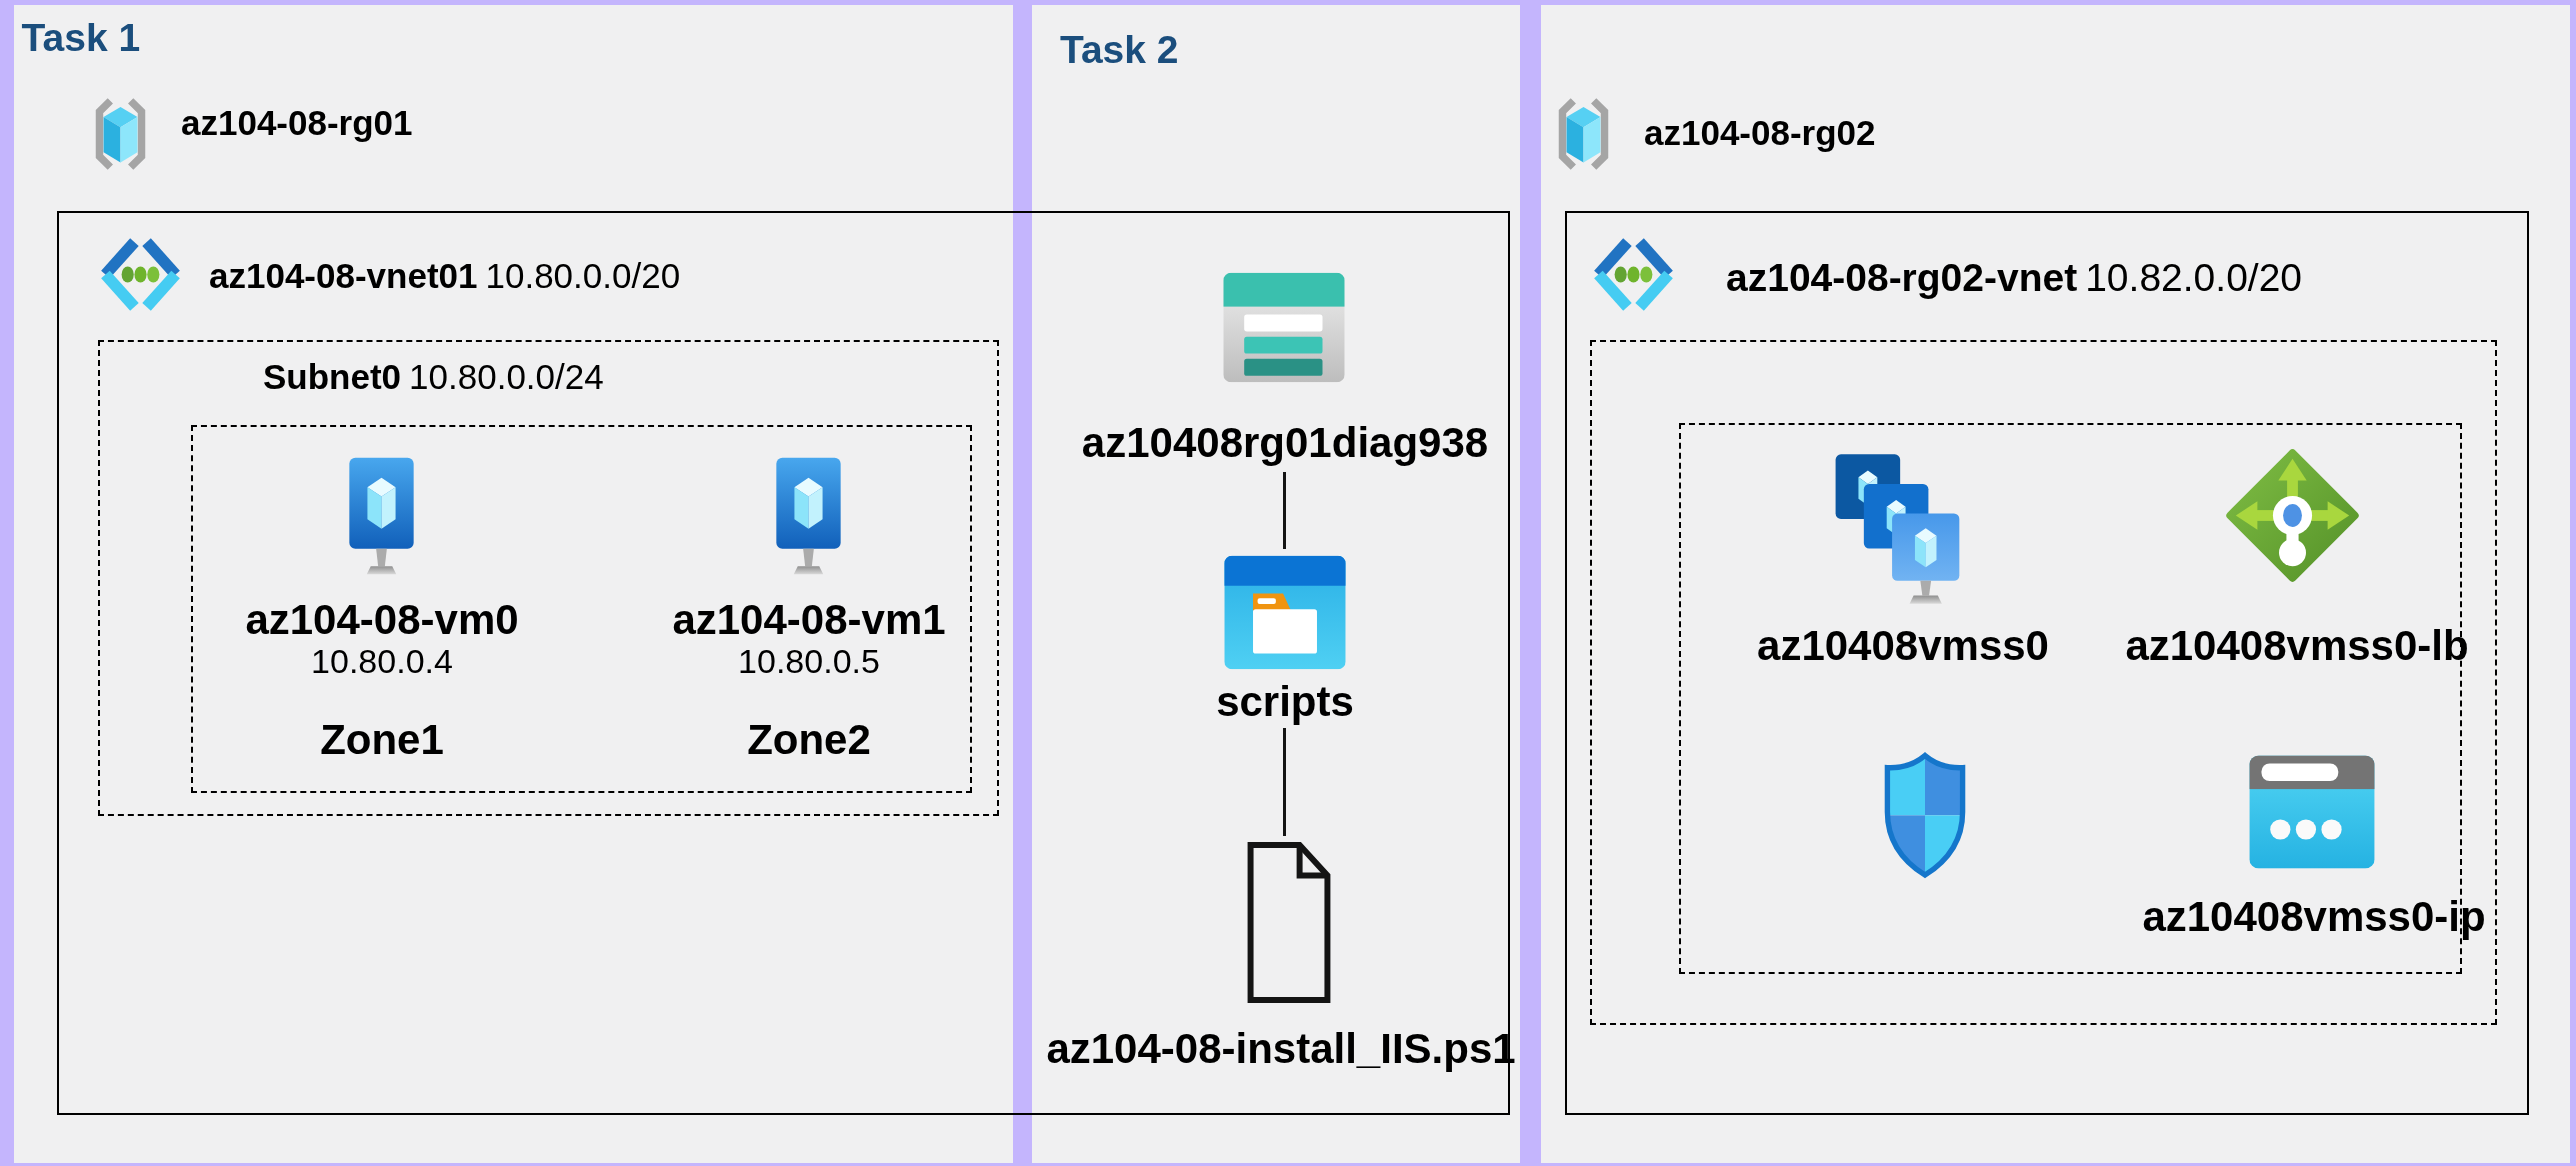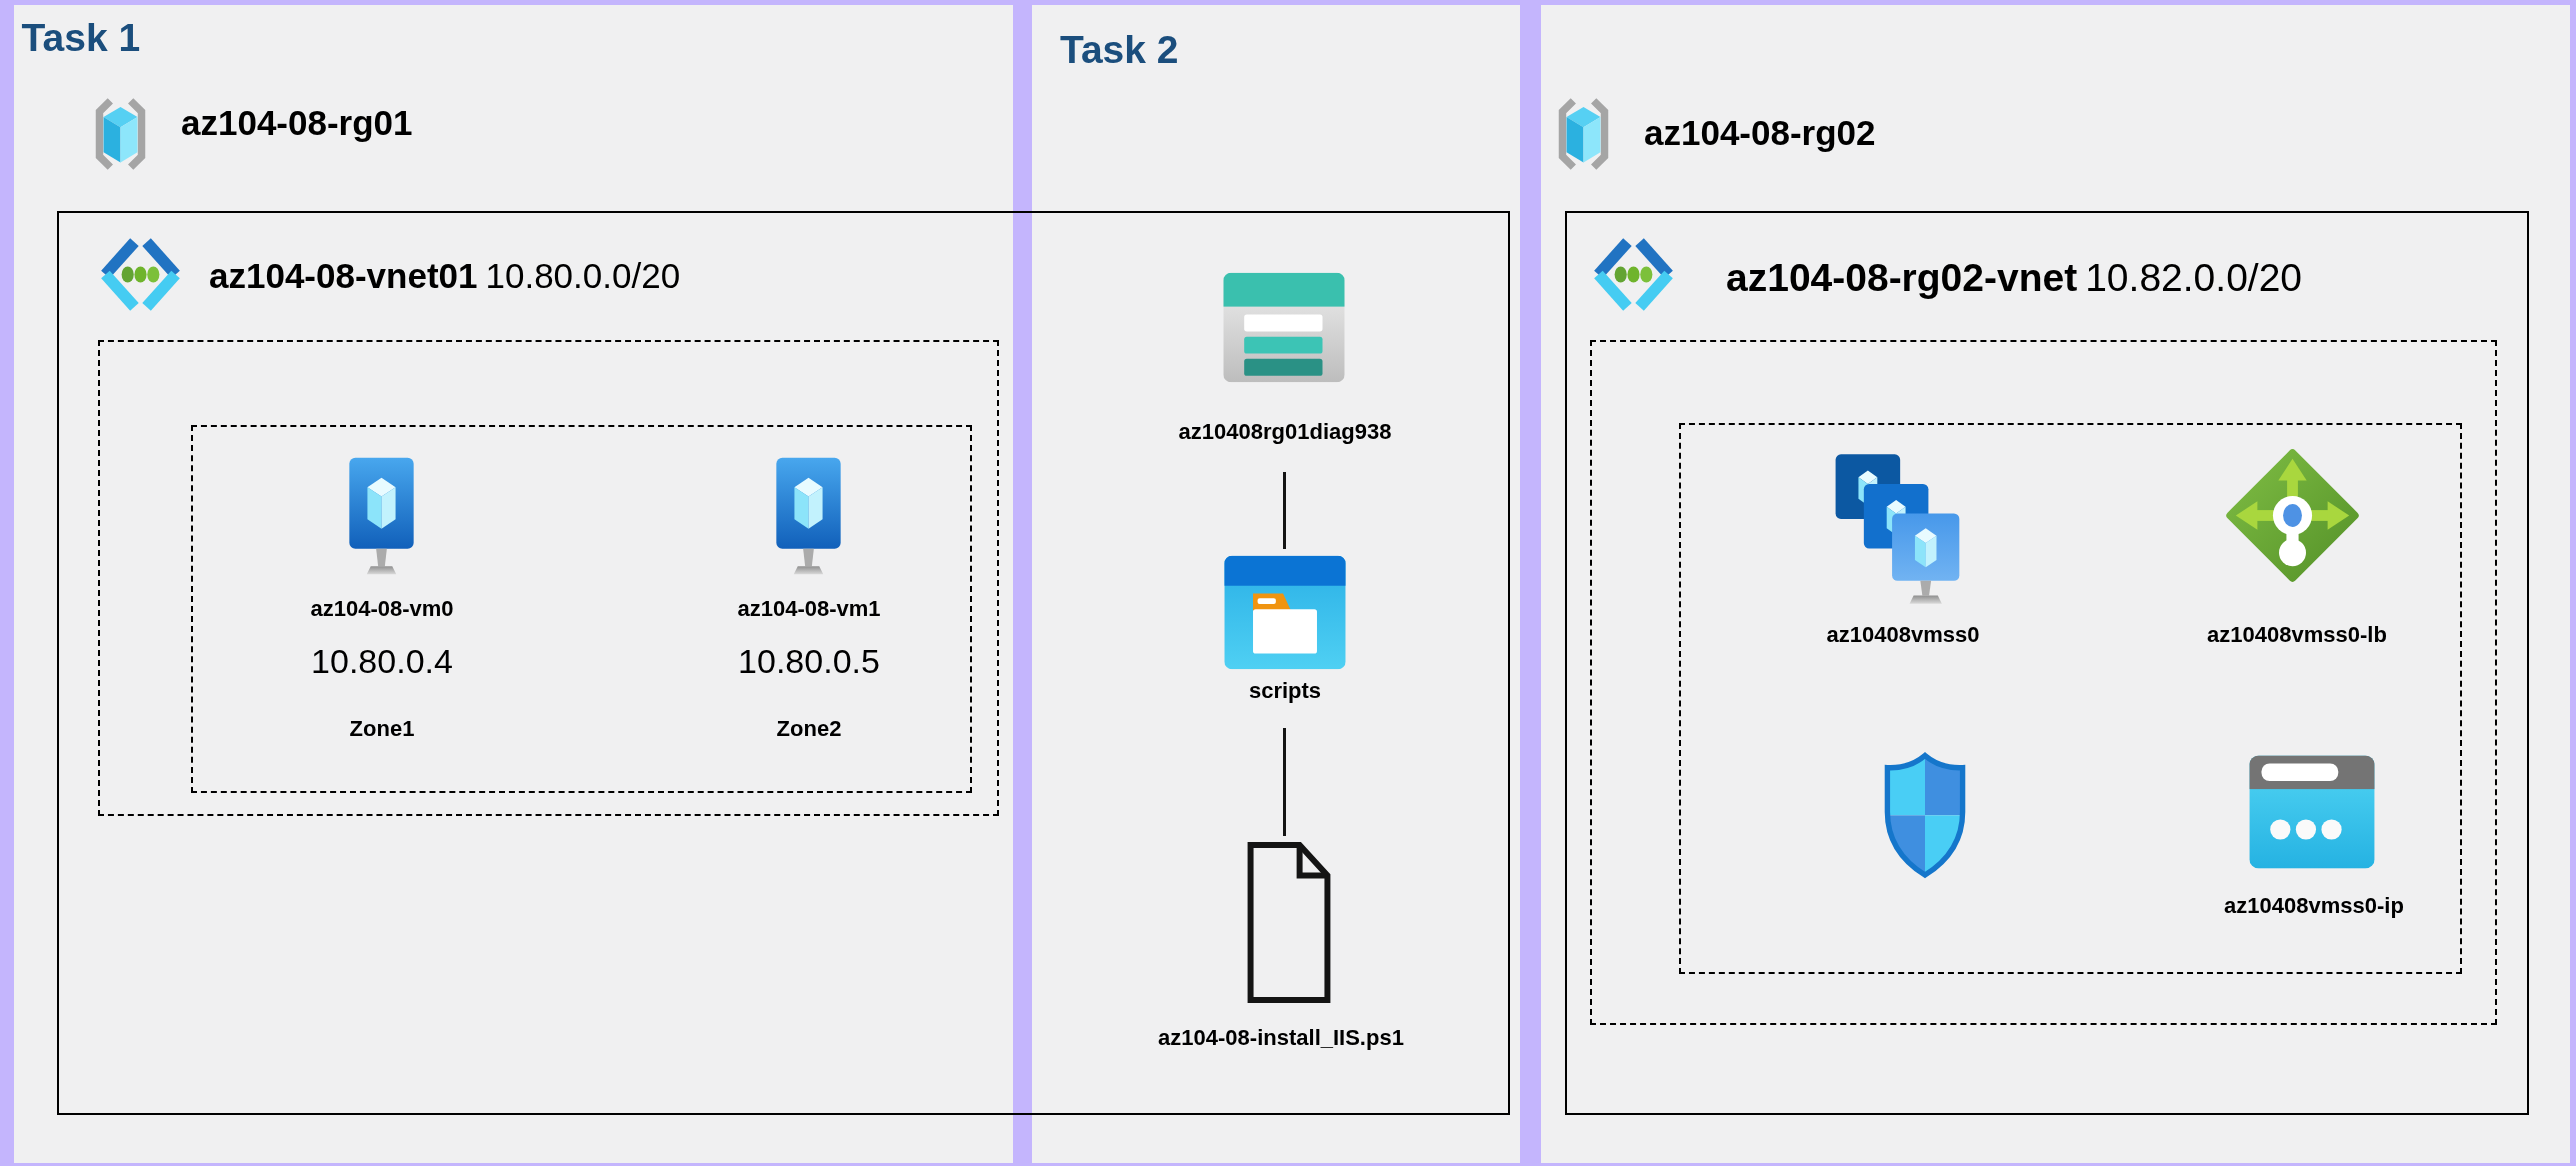--- a/index.html
+++ b/index.html
@@ -11,21 +11,21 @@
   .panel-1{left:13.5px;width:999px;}
   .panel-2{left:1032px;width:488px;}
   .panel-3{left:1541px;width:1029px;}
   .task-title{position:absolute;font-size:39px;font-weight:700;color:#1b4e7d;white-space:nowrap;}
   .solid-box{position:absolute;border:2.7px solid #000;background:transparent;}
   .dashed-box{position:absolute;border:2.7px dashed #000;background:transparent;}
   .lbl{position:absolute;font-size:35px;font-weight:700;white-space:nowrap;}
   .lbl .reg, .reg{font-weight:400;}
   .mixed{position:absolute;font-size:34px;font-weight:700;white-space:nowrap;}
   .mixed .reg{font-weight:400;margin-left:8px;}
-  .clabel{position:absolute;transform:translateX(-50%);font-size:22px;font-weight:700;white-space:nowrap;text-align:center;}
+  .clabel{position:absolute;transform:translateX(-50%);font-size:42px;font-weight:700;white-space:nowrap;text-align:center;}
   .creg{position:absolute;transform:translateX(-50%);font-size:34px;font-weight:400;white-space:nowrap;text-align:center;}
   .icon{position:absolute;display:block;}
   .vline{position:absolute;width:2.7px;background:#141414;}
 </style>
 </head>
 <body>
 
 <div id="canvas">
 
   <svg width="0" height="0" style="position:absolute" aria-hidden="true">
@@ -87,20 +87,23 @@
     <path d="M115 57 L72 105" stroke="#45ccf2" stroke-width="17" fill="none"></path>
     <ellipse cx="44" cy="57" rx="9" ry="12" fill="#63a433"></ellipse>
     <ellipse cx="63" cy="57" rx="9" ry="12" fill="#6fb42c"></ellipse>
     <ellipse cx="82" cy="57" rx="9" ry="12" fill="#7cc03a"></ellipse>
   </svg>
   <div class="mixed" style="left:209px;top:256px;font-size:35px;">
     <span>az104-08-vnet01</span><span class="reg">10.80.0.0/20</span>
   </div>
 
   <div class="dashed-box" style="left:98px;top:340px;width:897px;height:472px;"></div>
+  <div class="mixed" style="left:263px;top:357px;font-size:35px;">
+    <span>Subnet0</span><span class="reg">10.80.0.0/24</span>
+  </div>
 
   <div class="dashed-box" style="left:191px;top:425px;width:777px;height:364px;"></div>
 
   <svg class="icon" style="left:348px;top:456px;" width="67" height="128" viewBox="0 0 100 190">
     <rect x="2" y="2" width="96" height="136" rx="9" fill="url(#vmScreen)"></rect>
     <polygon points="50,32 71,46 50,60 29,46" fill="#e8fbff"></polygon>
     <polygon points="29,46 50,60 50,108 29,94" fill="#8ce4fa"></polygon>
     <polygon points="71,46 50,60 50,108 71,94" fill="#c2f2fd"></polygon>
     <polygon points="42,138 58,138 55,164 45,164" fill="#ababab"></polygon>
     <polygon points="34,164 66,164 72,176 28,176" fill="url(#standG)"></polygon>

